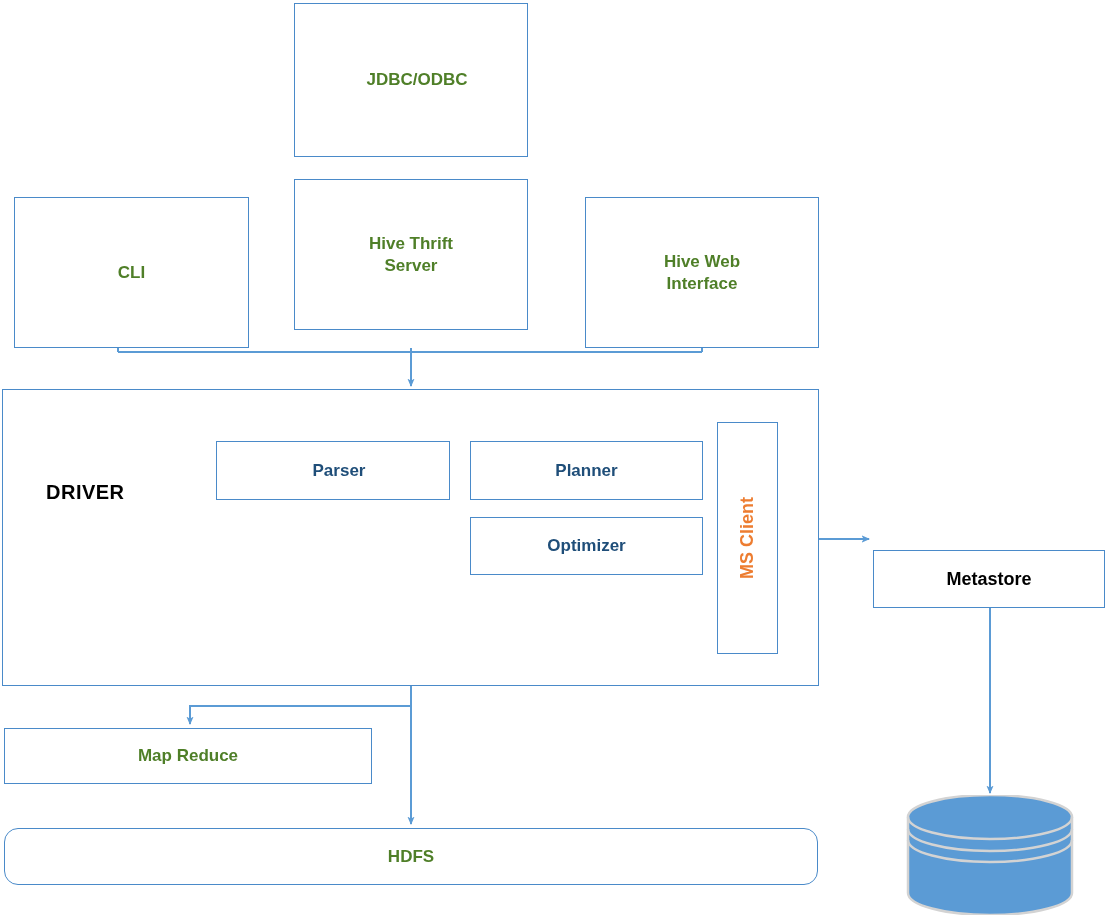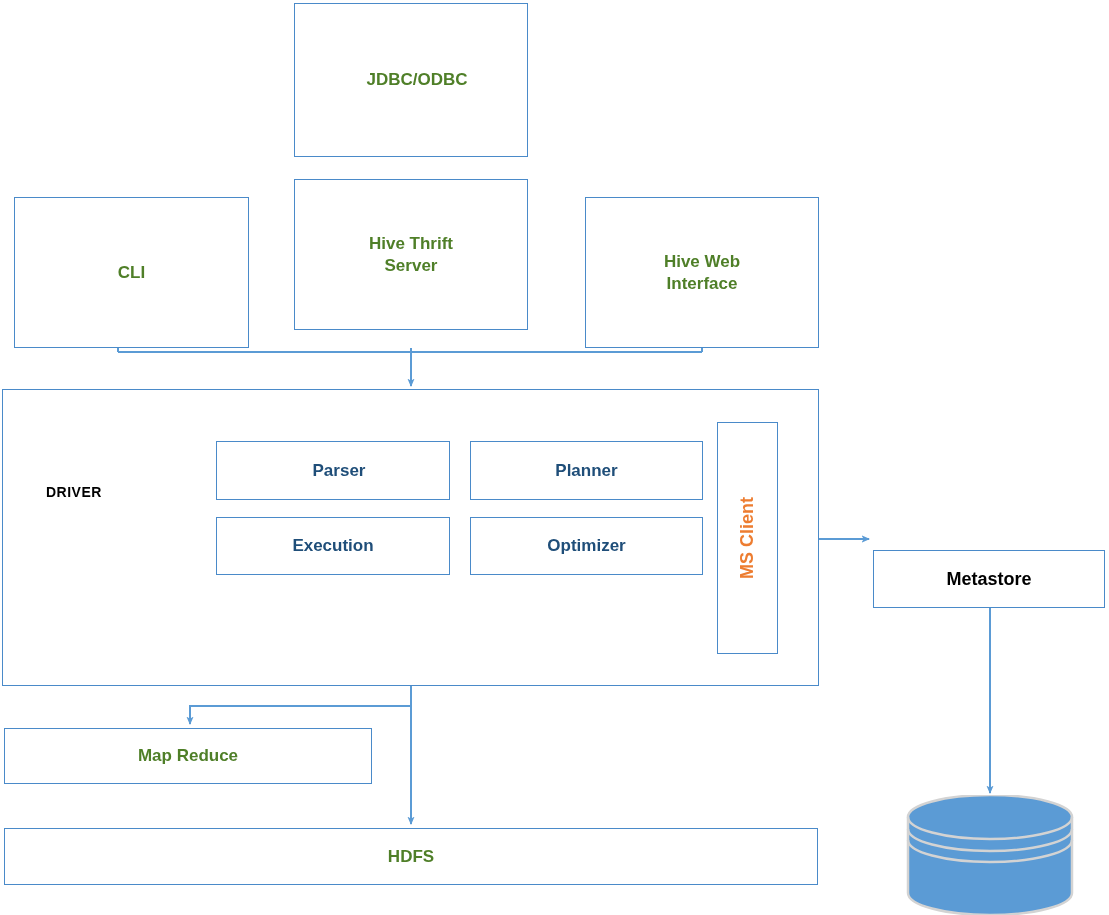--- a/index.html
+++ b/index.html
@@ -8,21 +8,21 @@
   #stage{position:absolute;left:0;top:0;width:1109px;height:915px;}
 
   .box{position:absolute;box-sizing:border-box;border:1.6px solid #4a8ac9;
        background:#ffffff;display:flex;align-items:center;justify-content:center;
        text-align:center;line-height:1.25;}
 
   .t-green{color:#4f7f28;font-weight:bold;font-size:17px;}
   .t-navy{color:#1f4e79;font-weight:bold;font-size:17px;}
   .t-black{color:#000000;font-weight:bold;font-size:18px;margin-top:40px;}
   .t-orange{color:#ed7d31;font-weight:bold;font-size:18px;}
-  .t-driver{color:#000000;font-weight:bold;font-size:14px;letter-spacing:.5px;}
+  .t-driver{color:#000000;font-weight:bold;font-size:20px;letter-spacing:.5px;}
 
   .driver-label{position:absolute;display:flex;align-items:center;justify-content:flex-start;}
 
   .vert{writing-mode:vertical-rl;transform:rotate(180deg);white-space:nowrap;}
 
   svg.conn{position:absolute;left:0;top:0;width:1109px;height:915px;
            pointer-events:none;overflow:visible;}
 
   .cyl{position:absolute;}
 </style>
@@ -84,23 +84,20 @@
   </div>
 
   <div class="box t-navy" style="left:216px;top:441px;width:234px;height:59px;padding-left:12px;">
     <span>Parser</span>
   </div>
 
   <div class="box t-navy" style="left:470px;top:441px;width:233px;height:59px;">
     <span>Planner</span>
   </div>
 
-  <div class="box t-navy" style="left:216px;top:517px;width:234px;height:58px;">
-    <span>Execution</span>
-  </div>
 
   <div class="box t-navy" style="left:470px;top:517px;width:233px;height:58px;">
     <span>Optimizer</span>
   </div>
 
   <div class="box" style="left:717px;top:422px;width:61px;height:232px;">
     <span class="vert t-orange">MS Client</span>
   </div>
 
   <div class="box t-black" style="left:873px;top:510px;width:232px;height:58px;">
@@ -112,17 +109,17 @@
     <ellipse cx="85" cy="22" rx="82" ry="22" fill="#5b9bd5" stroke="#d3d3d3" stroke-width="2.5"></ellipse>
     <path d="M3,34 A82,22 0 0 0 167,34" fill="none" stroke="#d3d3d3" stroke-width="2.5"></path>
     <path d="M3,45 A82,22 0 0 0 167,45" fill="none" stroke="#d3d3d3" stroke-width="2.5"></path>
     <path d="M3,22 L3,98 A82,22 0 0 0 167,98 L167,22" fill="none" stroke="#d3d3d3" stroke-width="2.5"></path>
   </svg>
 
   <div class="box t-green" style="left:4px;top:728px;width:368px;height:56px;">
     <span>Map Reduce</span>
   </div>
 
-  <div class="box t-green" style="left:4px;top:828px;width:814px;height:57px;">
+  <div class="box t-green" style="left:4px;top:828px;width:814px;height:57px;border-radius:14px;">
     <span>HDFS</span>
   </div>
 
 </div>
 
 </body></html>

